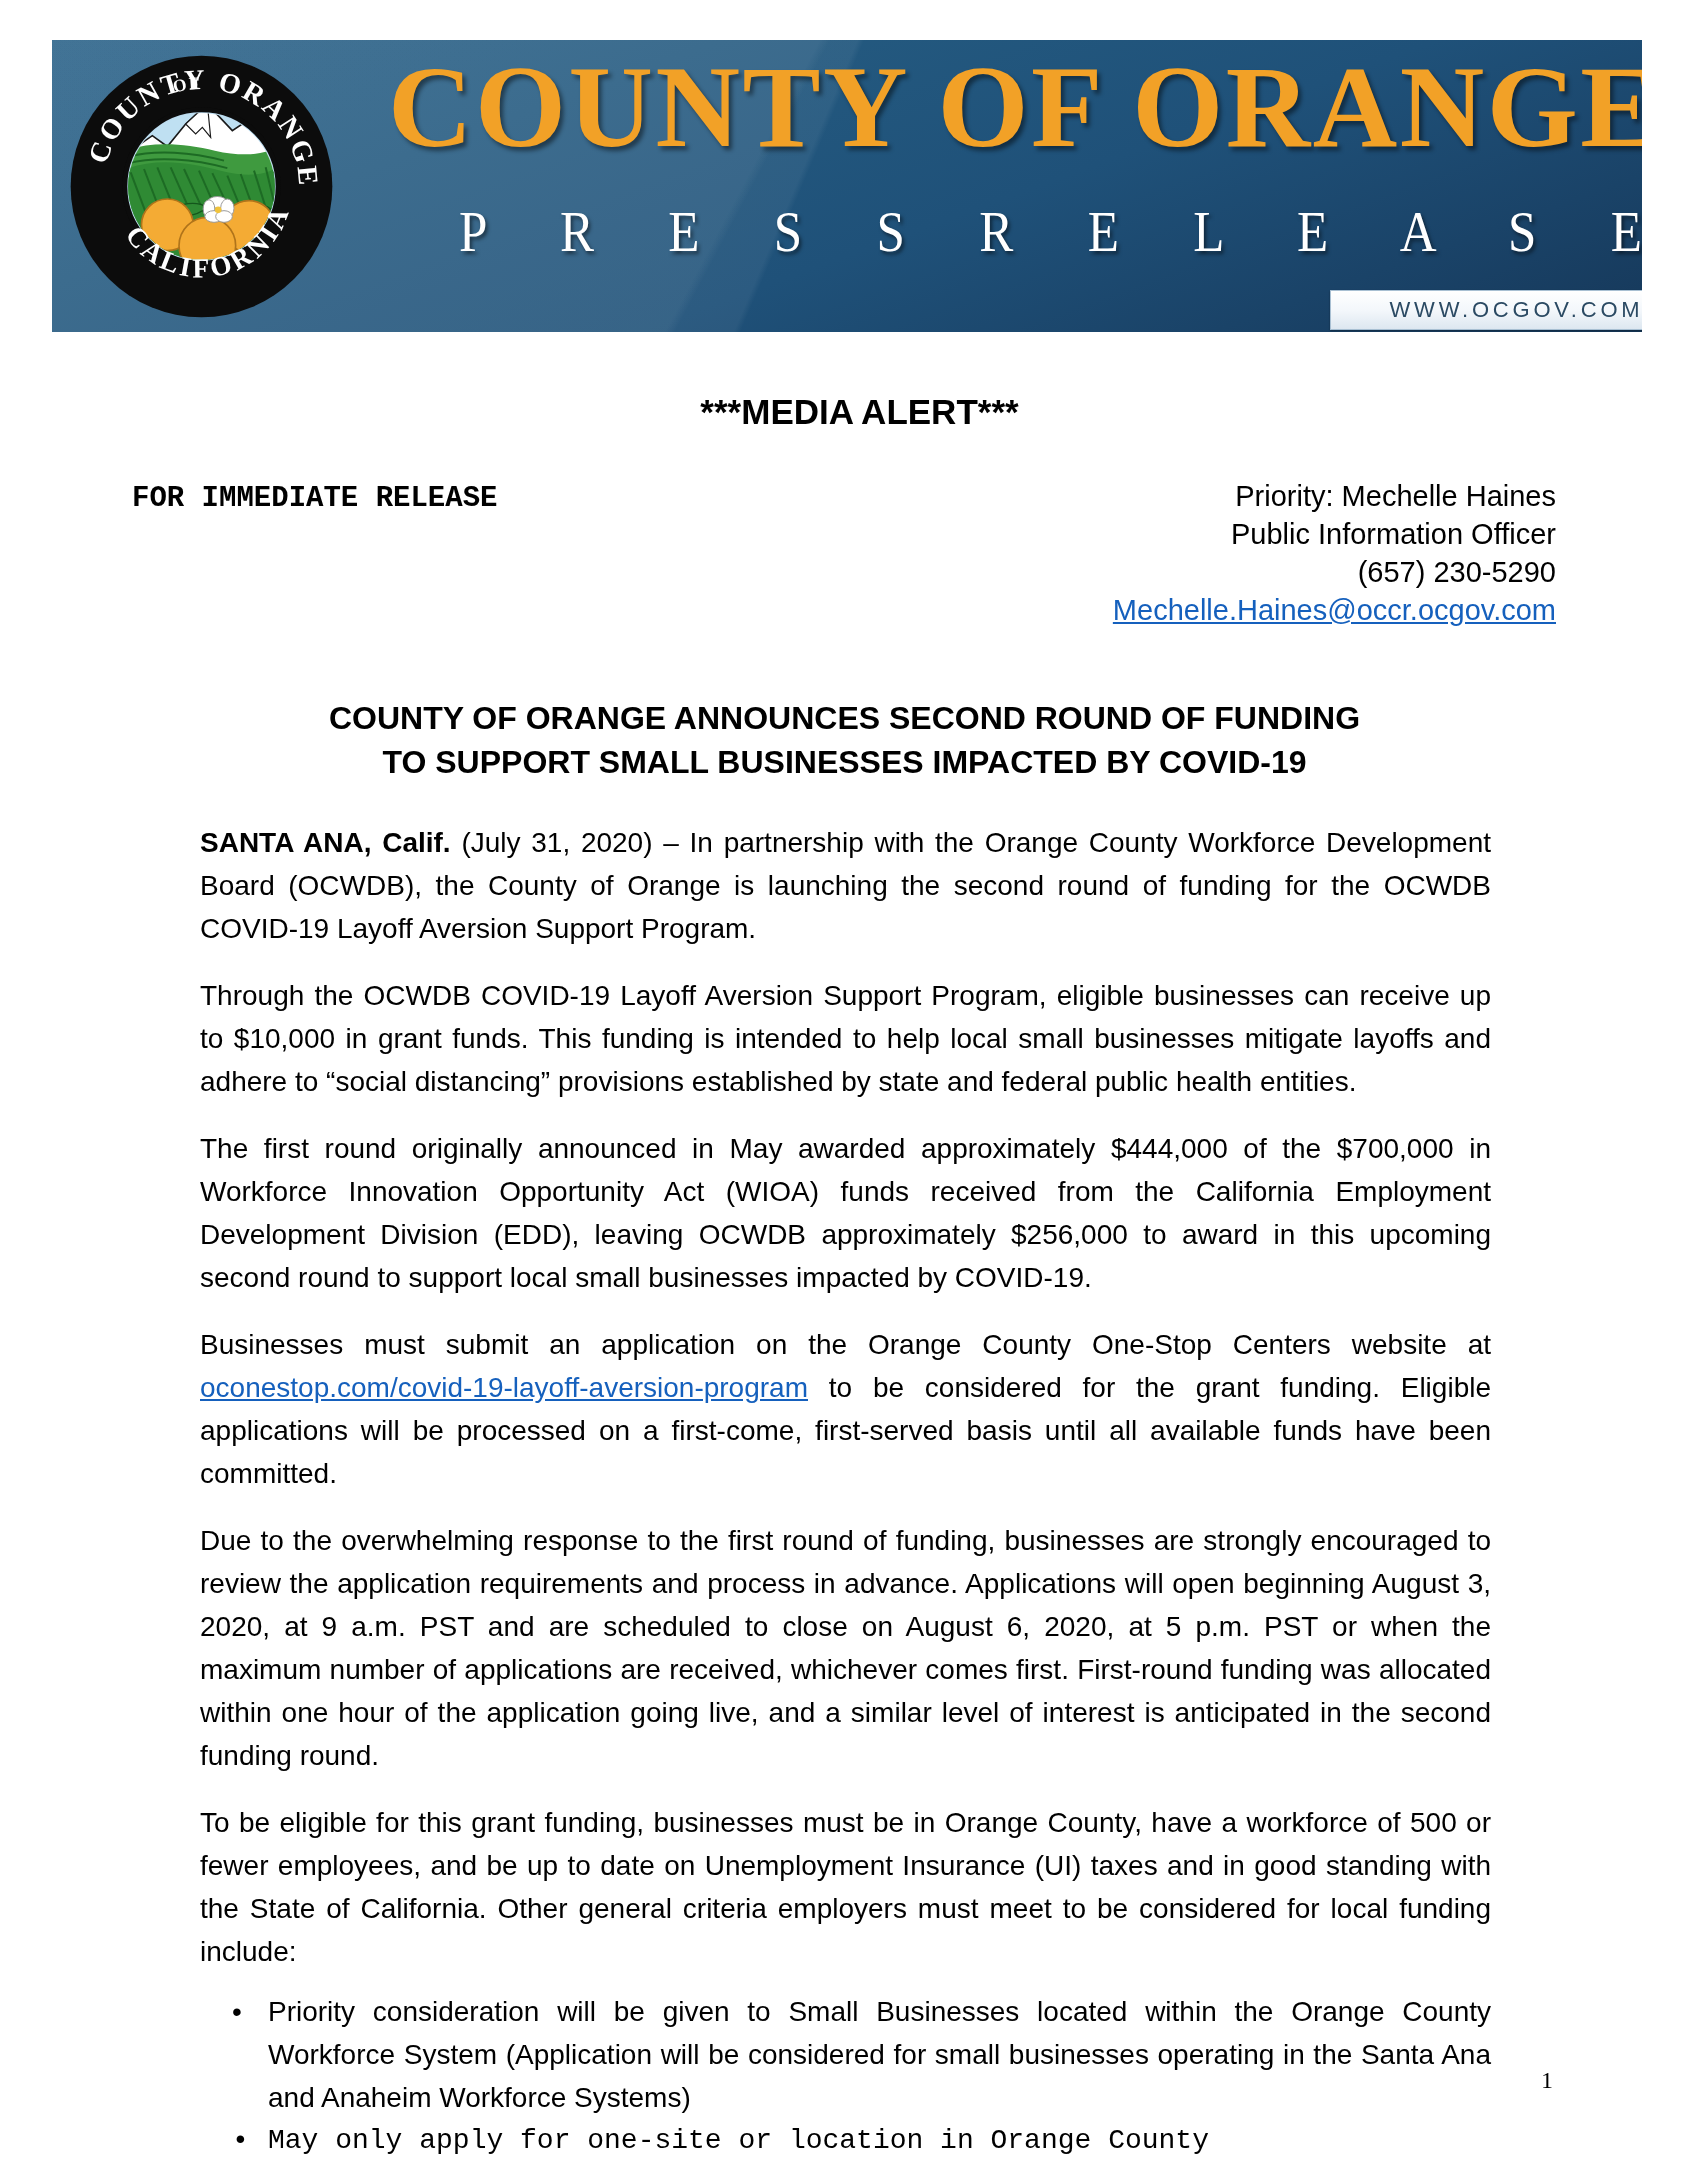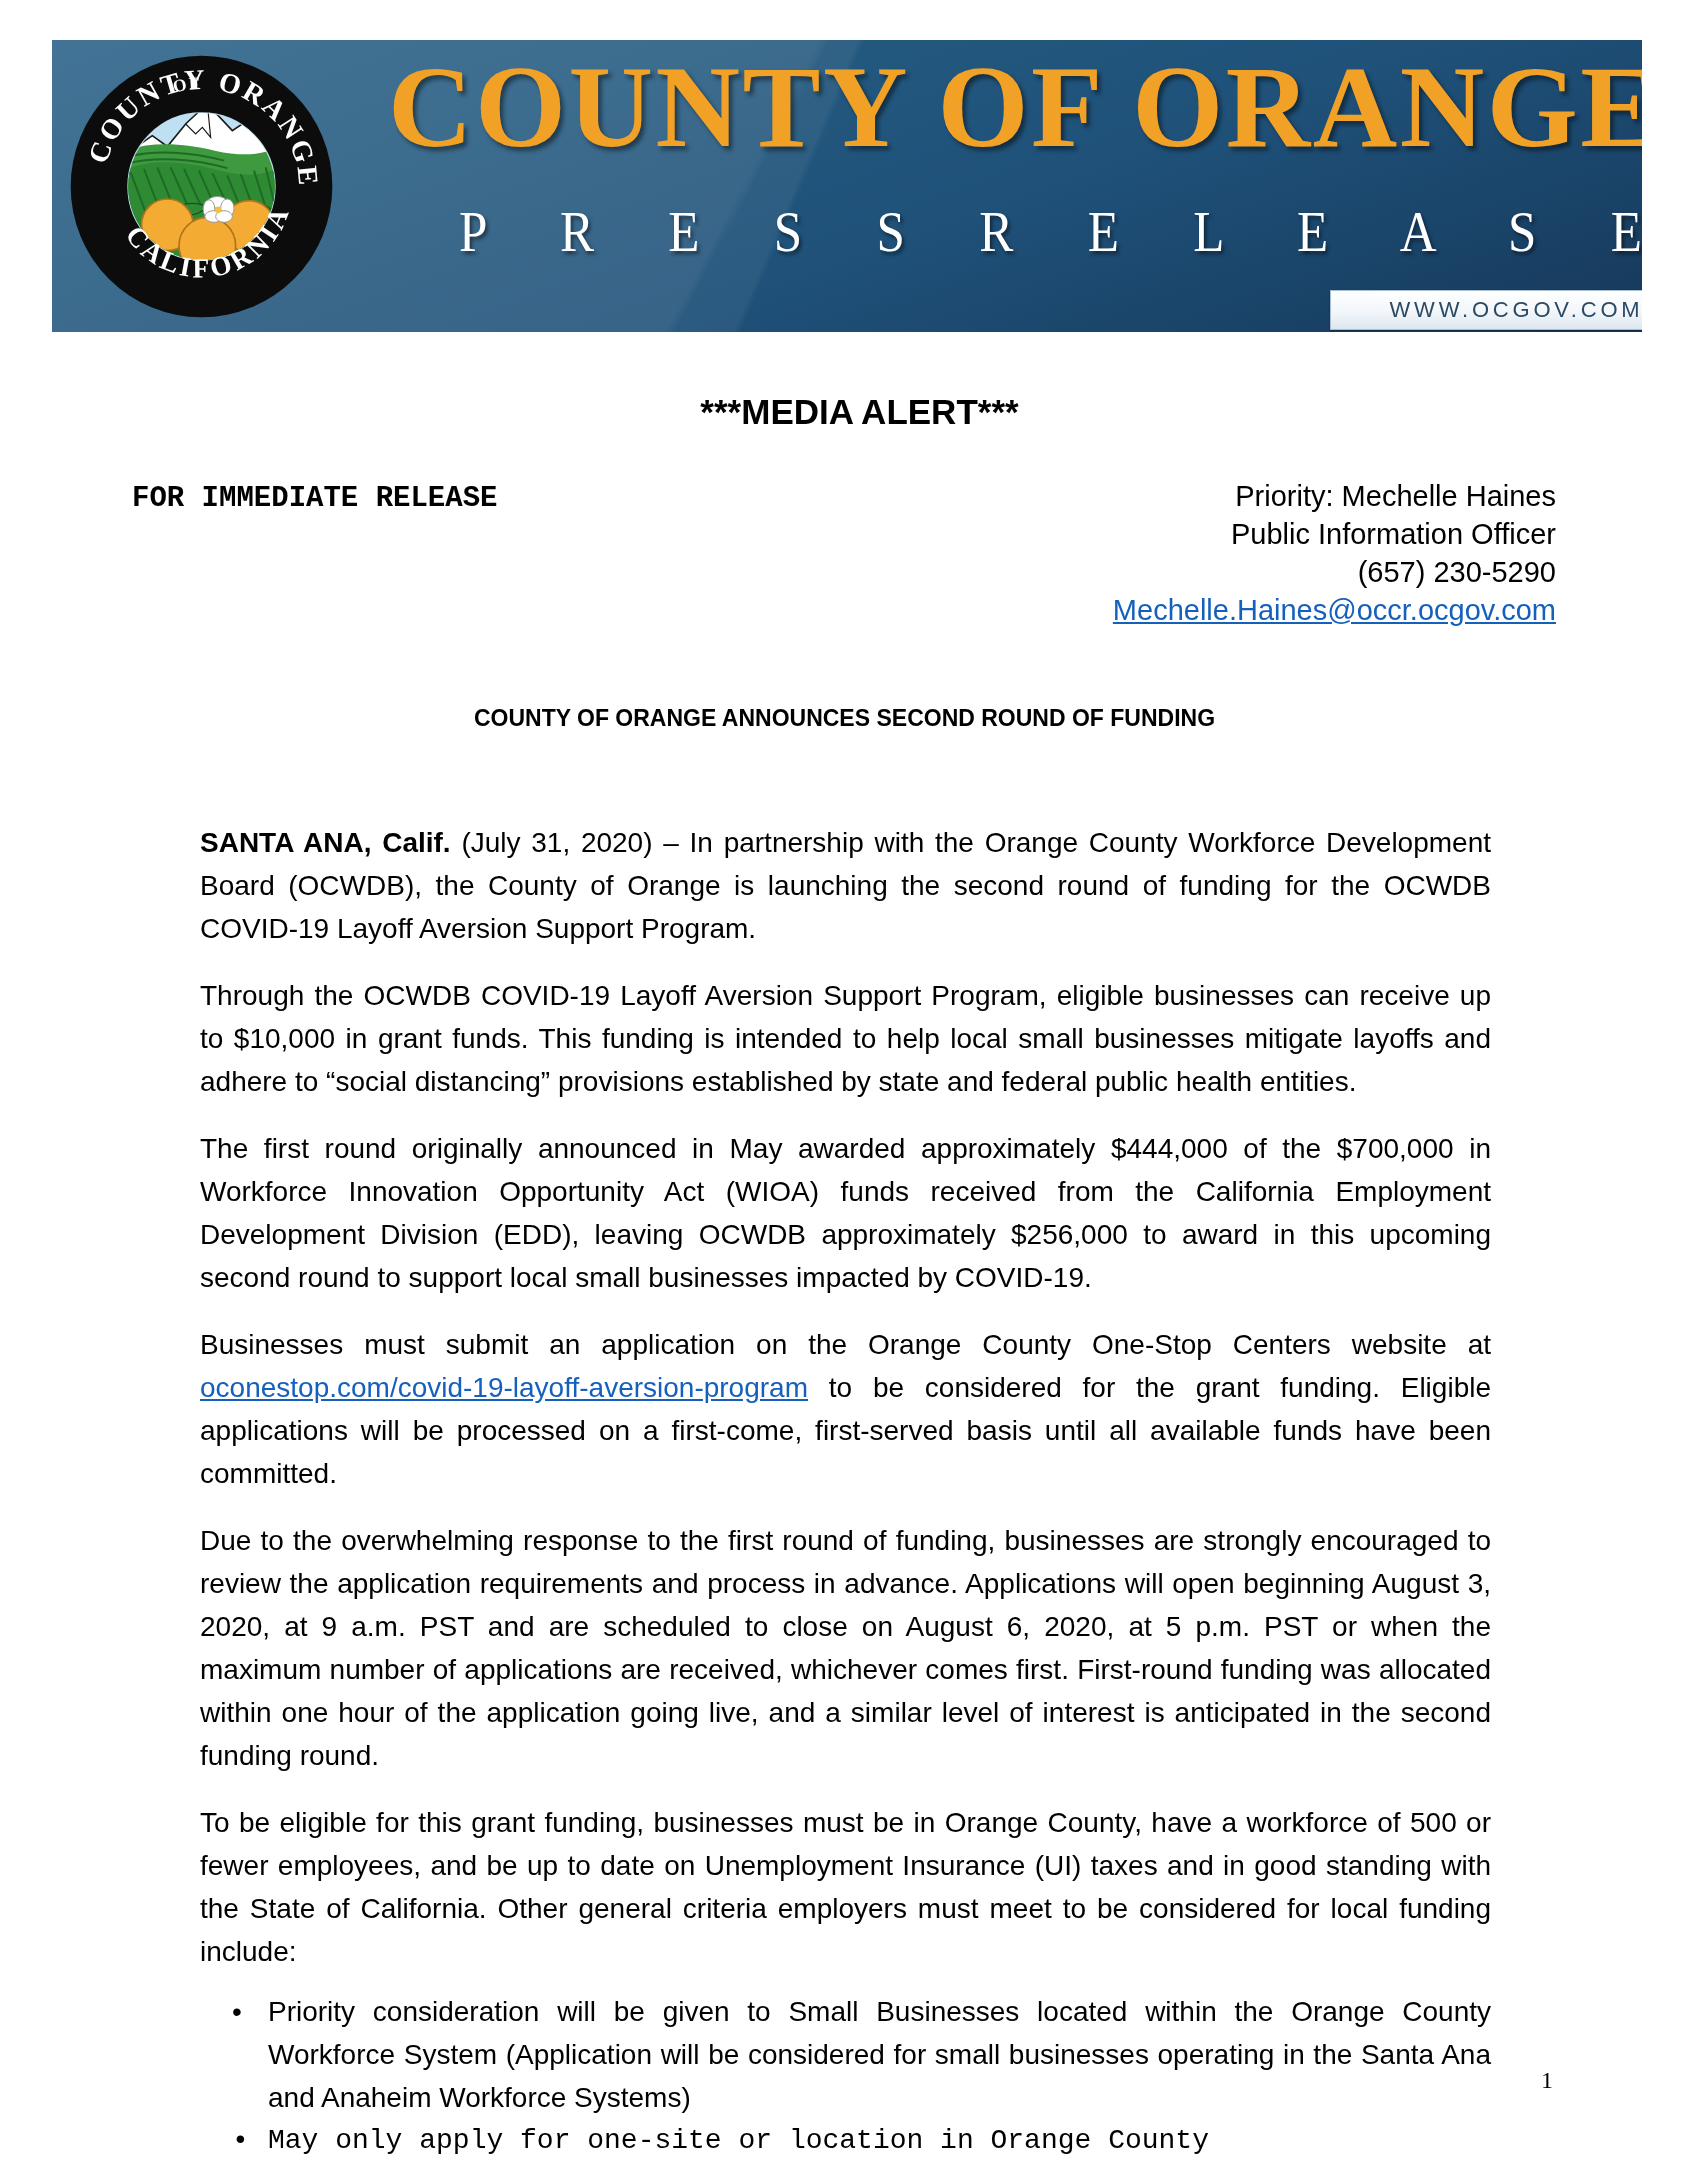--- a/index.html
+++ b/index.html
@@ -129,21 +129,21 @@
     color: #1560BD;
     text-decoration: underline;
   }
 
   .headline {
     position: absolute;
     left: 200px;
     top: 696px;
     width: 1289px;
     text-align: center;
-    font-size: 23px;
+    font-size: 32px;
     font-weight: bold;
     line-height: 44px;
   }
 
   .body-col {
     position: absolute;
     left: 200px;
     top: 821px;
     width: 1291px;
     font-size: 28px;
@@ -283,20 +283,21 @@
 
 <div class="contact-block">
   <div>Priority: Mechelle Haines</div>
   <div>Public Information Officer</div>
   <div>(657) 230-5290</div>
   <div><a href="#">Mechelle.Haines@occr.ocgov.com</a></div>
 </div>
 
 <div class="headline">
   <span>COUNTY OF ORANGE ANNOUNCES SECOND ROUND OF FUNDING</span><br>
+  <span>TO SUPPORT SMALL BUSINESSES IMPACTED BY COVID-19</span>
 </div>
 
 <div class="body-col">
 
   <p><b>SANTA ANA, Calif.</b><span> (July 31, 2020) – In partnership with the Orange County Workforce Development Board (OCWDB), the County of Orange is launching the second round of funding for the OCWDB COVID-19 Layoff Aversion Support Program.</span></p>
 
   <p>Through the OCWDB COVID-19 Layoff Aversion Support Program, eligible businesses can receive up to $10,000 in grant funds. This funding is intended to help local small businesses mitigate layoffs and adhere to “social distancing” provisions established by state and federal public health entities.</p>
 
   <p>The first round originally announced in May awarded approximately $444,000 of the $700,000 in Workforce Innovation Opportunity Act (WIOA) funds received from the California Employment Development Division (EDD), leaving OCWDB approximately $256,000 to award in this upcoming second round to support local small businesses impacted by COVID-19.</p>
 

